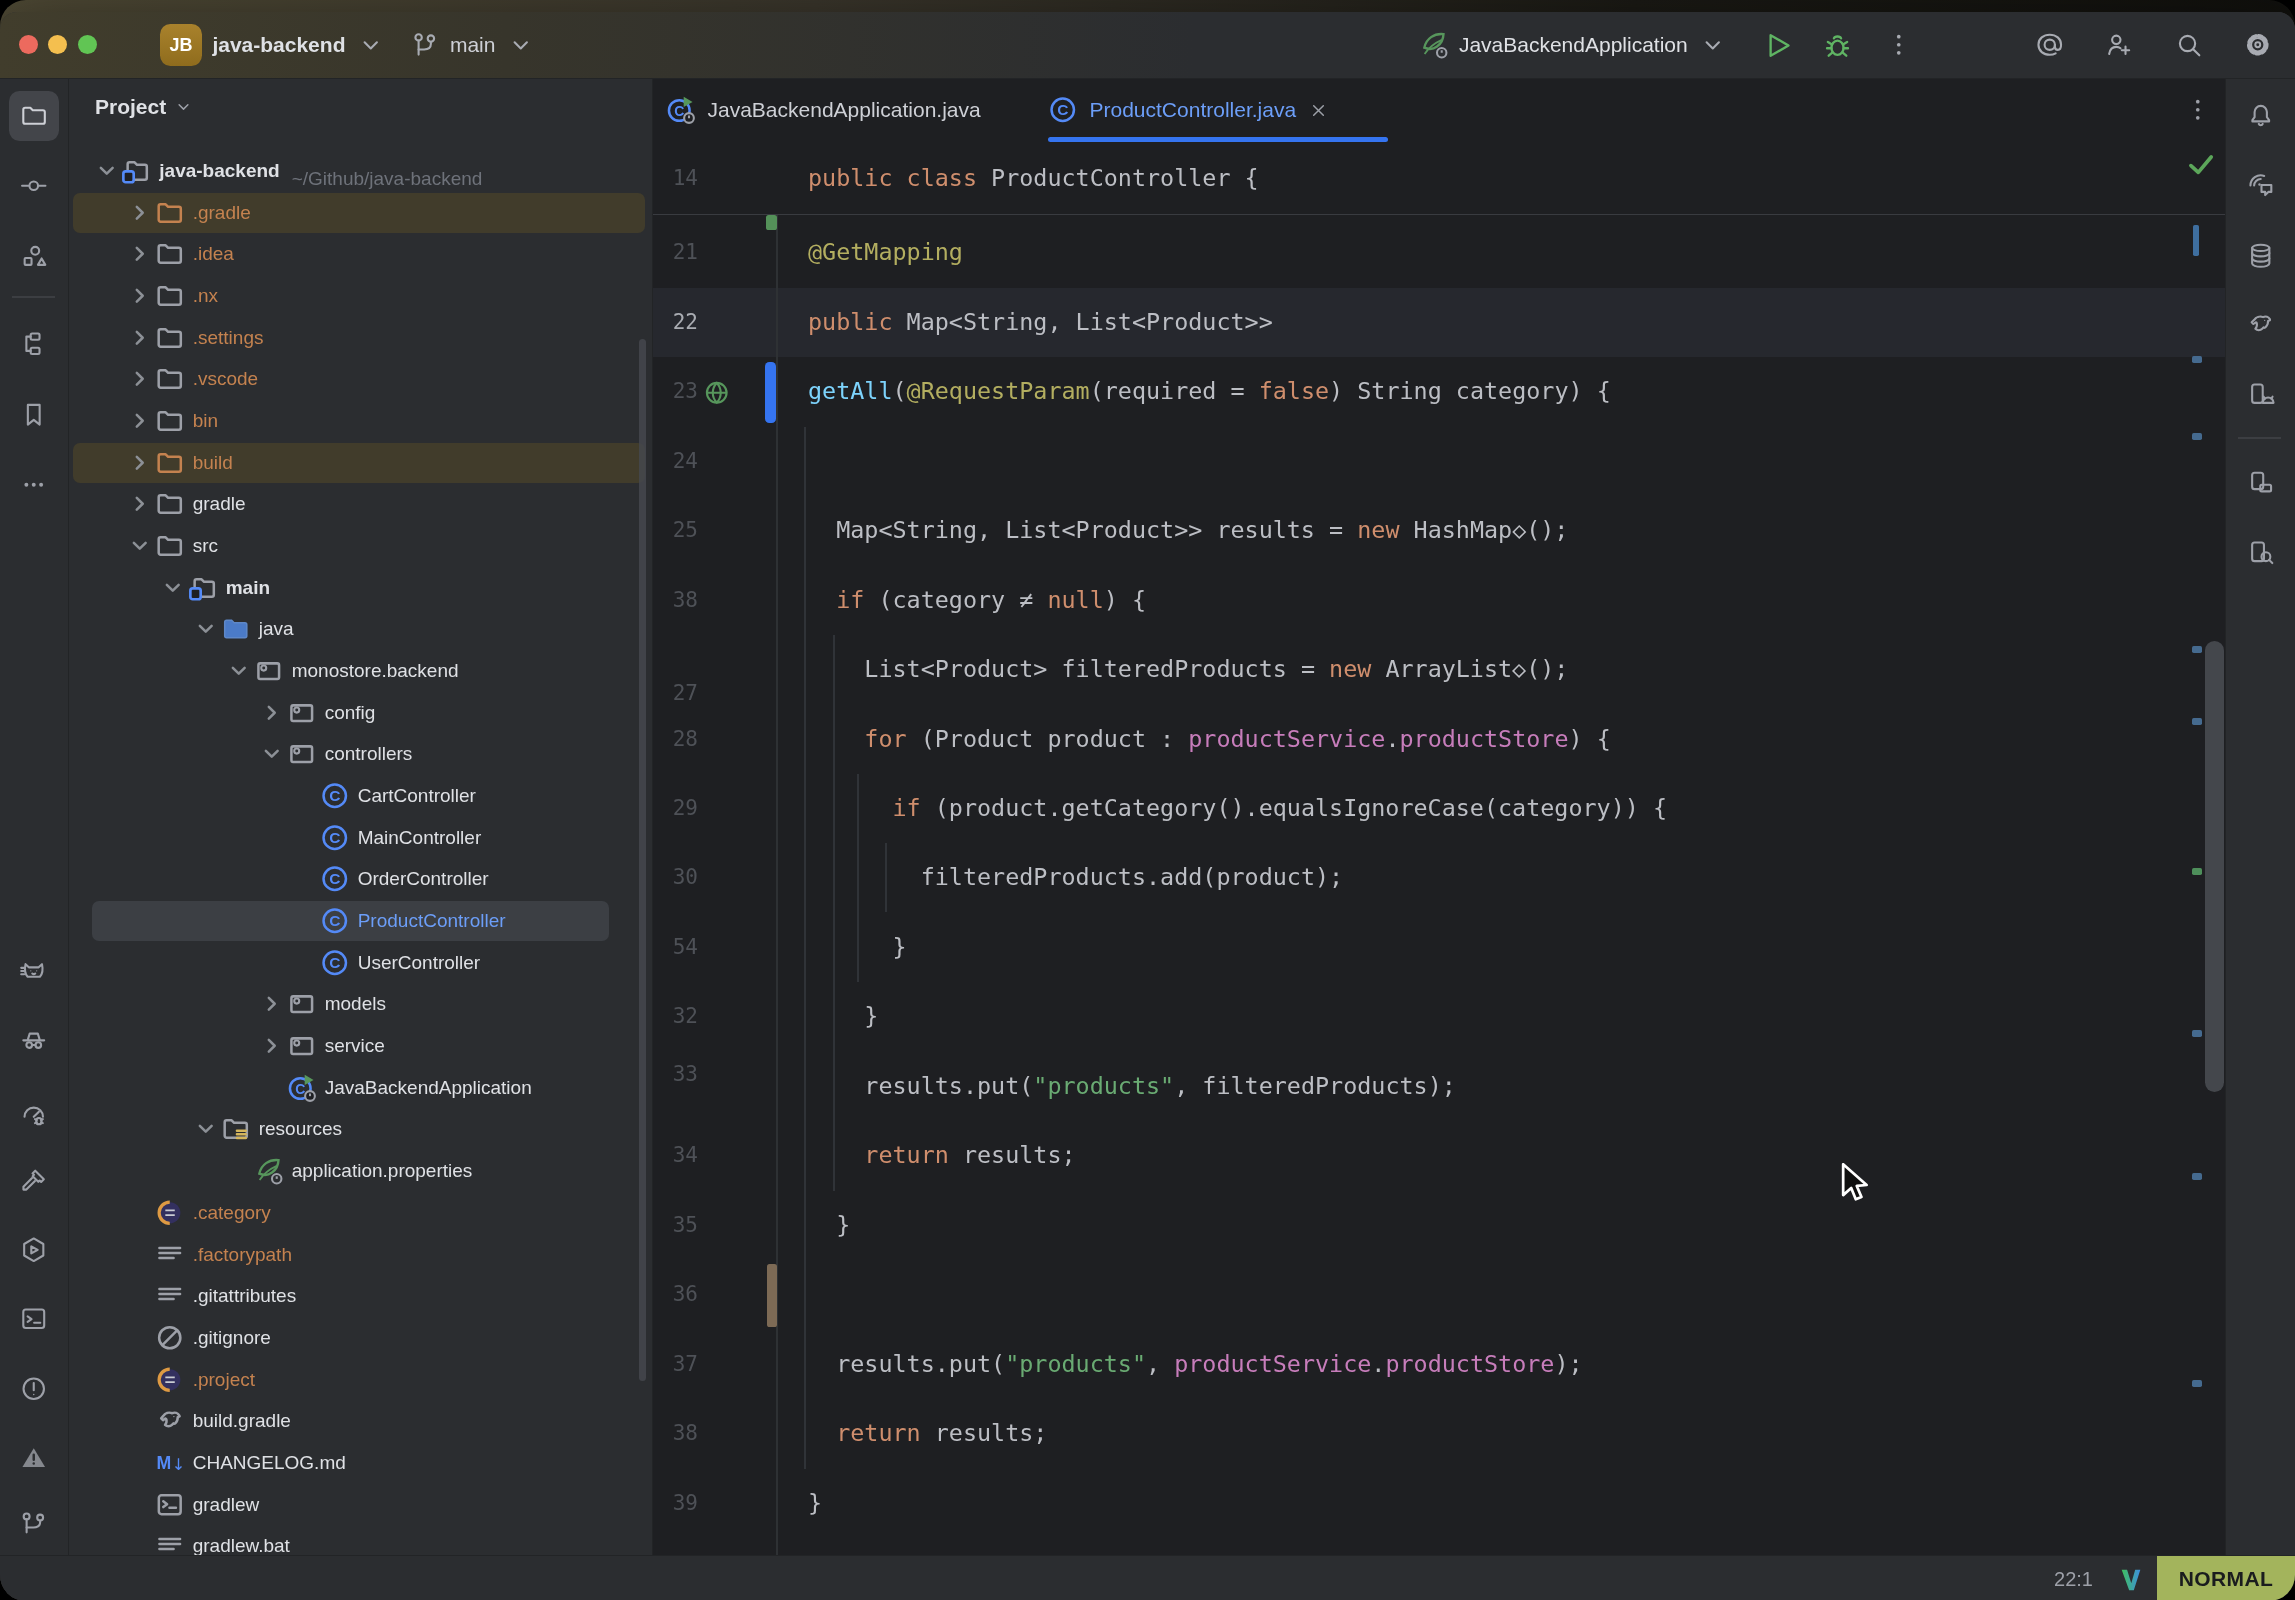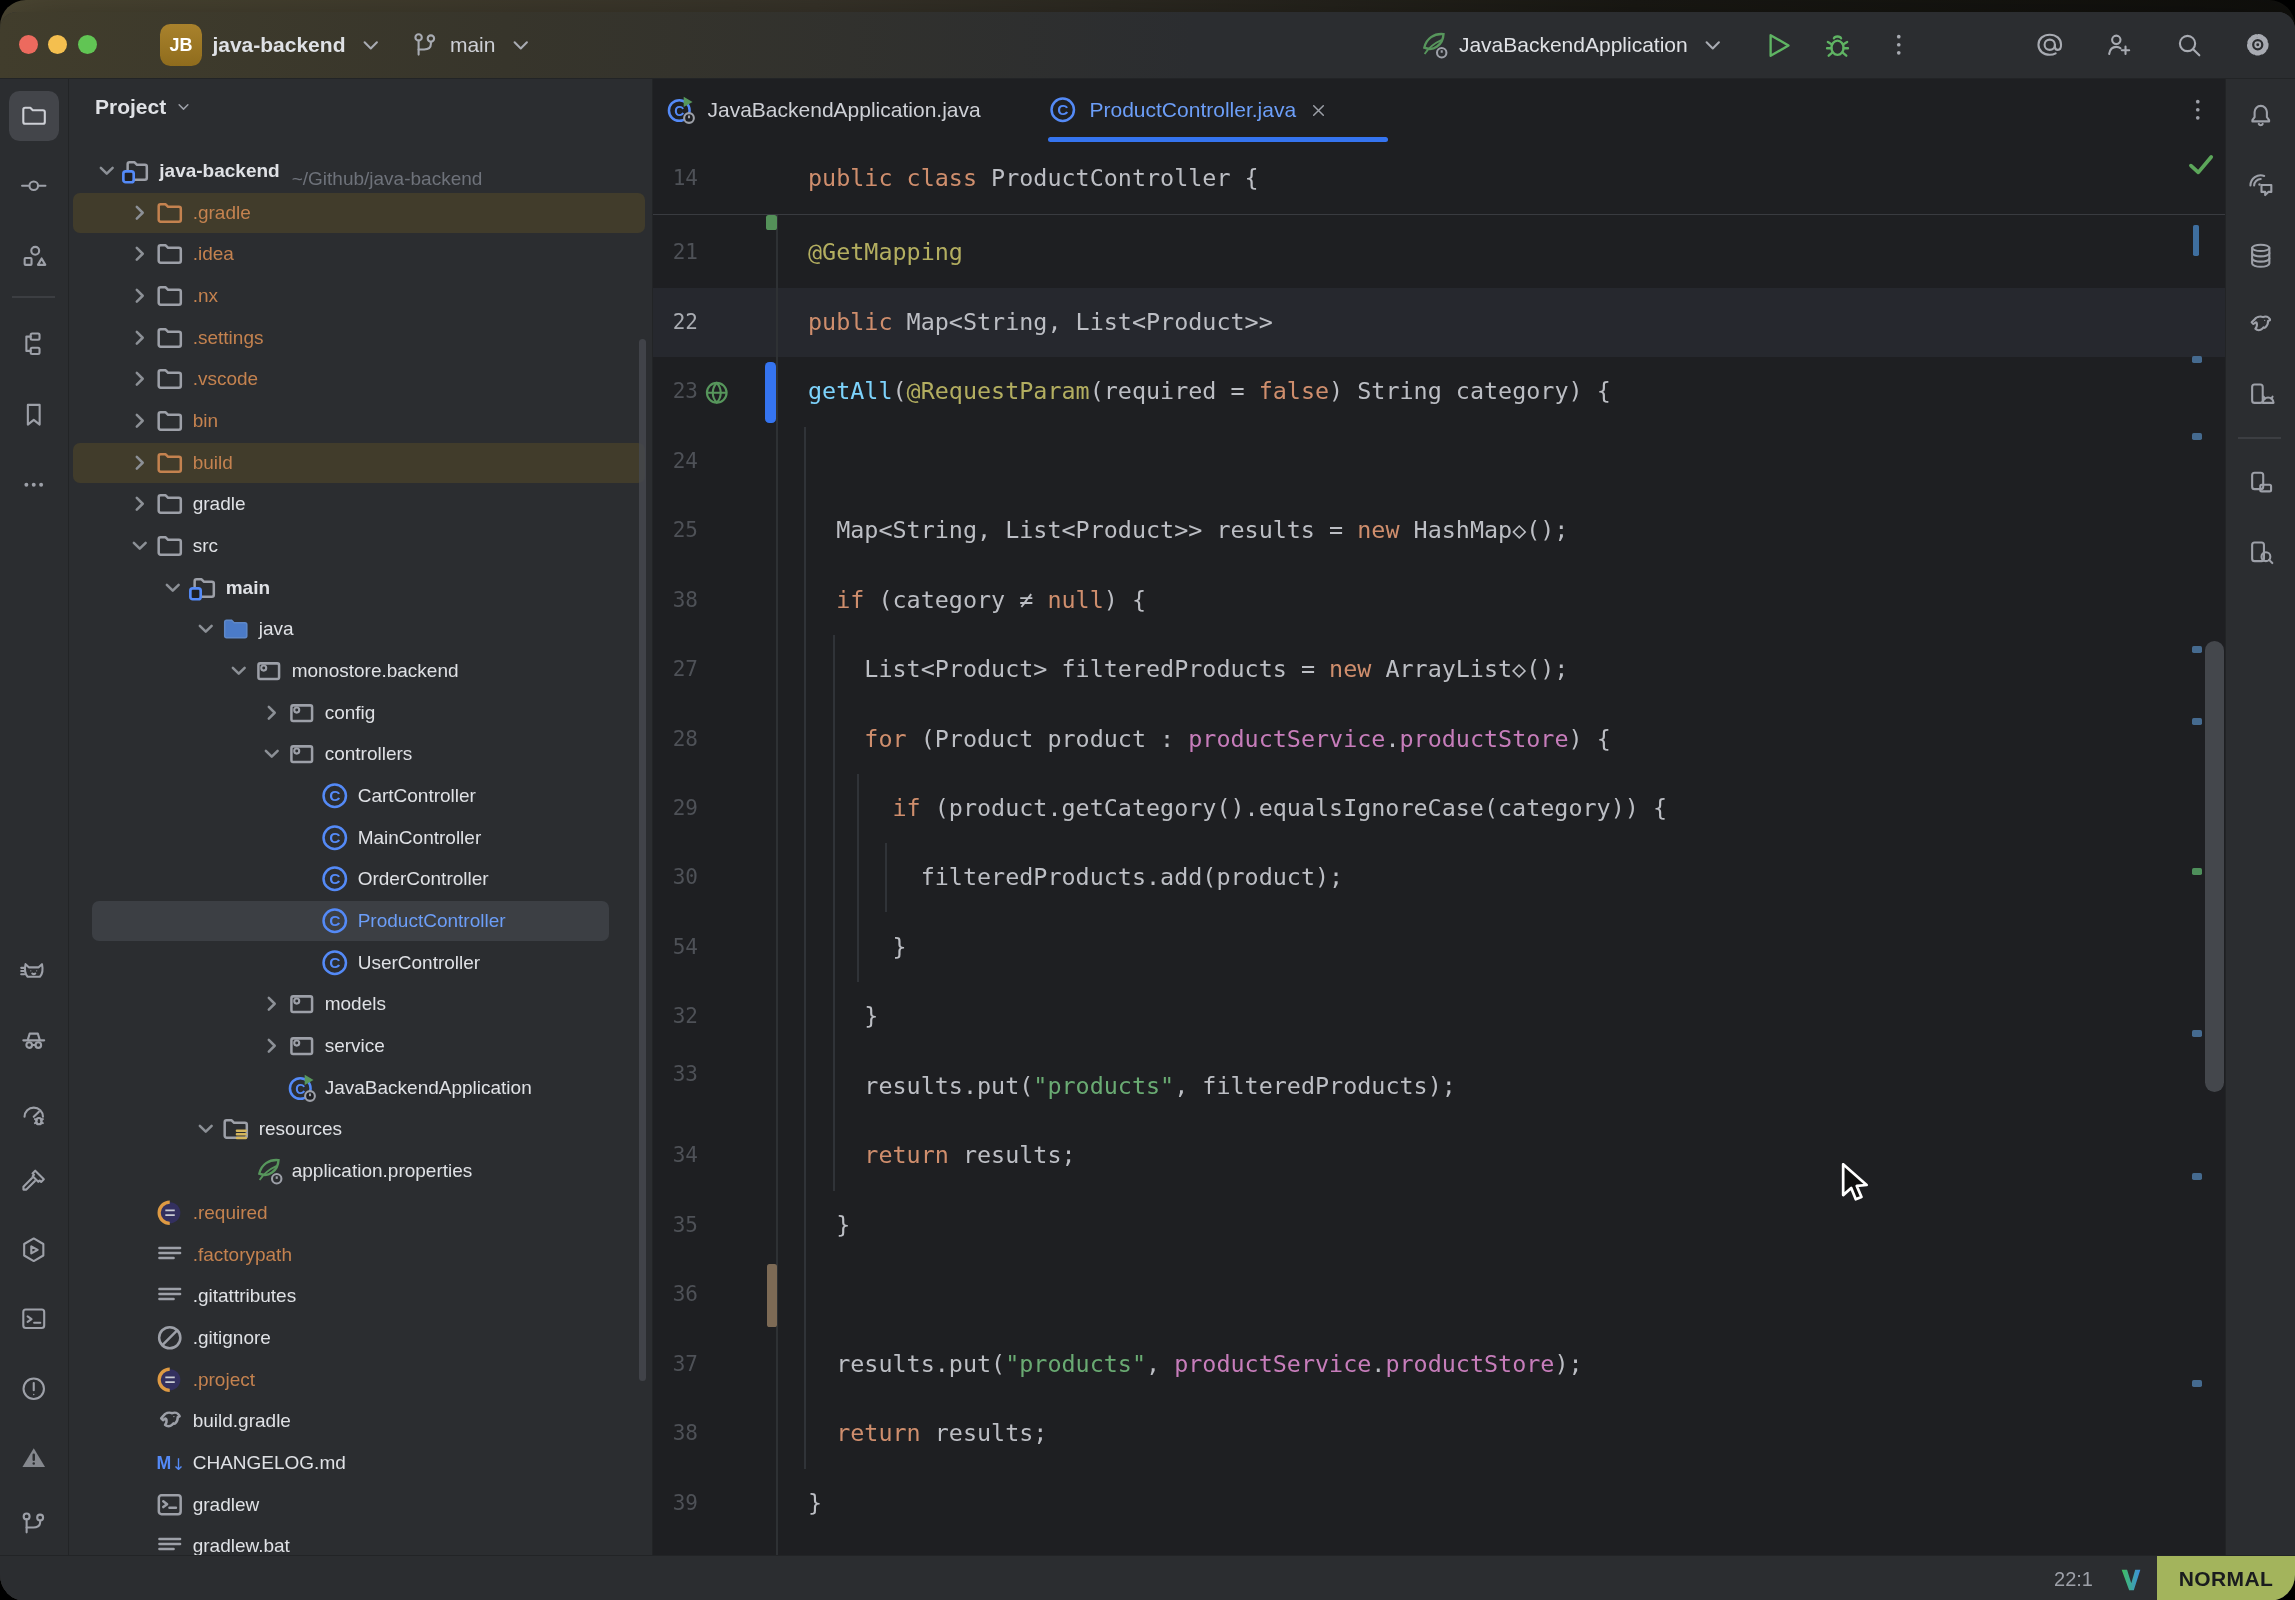--- a/index.html
+++ b/index.html
@@ -692,21 +692,21 @@
             <div class="trow" style="top: 1042px;">
               <div style="width:56px;flex:none"></div>
               <span class="chev"></span>
               <span class="ticon" style="color:#9DA0A8">
                 <svg viewBox="0 0 20 20" style="width:100%;height:100%">
                   <circle cx="10" cy="10" r="7.2" fill="#33305F"></circle>
                   <path d="M10 2.8a7.2 7.2 0 0 0 0 14.4" fill="none" stroke="#DE9A43" stroke-width="2.2"></path>
                   <path d="M7 8.4h6.4M7 11.6h6.4" stroke="#C9CCD3" stroke-width="1.2"></path>
                 </svg>
               </span>
-              <span class="tlabel o ">.required</span>
+              <span class="tlabel o ">.category</span>
             </div>
             <div class="trow" style="top: 1084px;">
               <div style="width:56px;flex:none"></div>
               <span class="chev"></span>
               <span class="ticon" style="color:#9DA0A8">
                 <svg viewBox="0 0 20 20" fill="none" stroke="currentColor" stroke-width="1.7" stroke-linecap="round" stroke-linejoin="round" style="width:100%;height:100%">
                   <path d="M3 5.4h14M3 8.8h14M3 12.2h9.6"></path>
                 </svg>
               </span>
               <span class="tlabel o ">.factorypath</span>
@@ -838,21 +838,21 @@
             <div class="ln bright" style="top:146px">22</div>
             <div class="cl" style="top:146px;padding-left:0ch"><span class="tk-kw">public </span><span class="tk-pl">Map&lt;String, List&lt;Product&gt;&gt;</span></div>
             <div class="ln " style="top:215px">23</div>
             <div class="cl" style="top:215px;padding-left:0ch"><span class="tk-mth">getAll</span><span class="tk-pl">(</span><span class="tk-an">@RequestParam</span><span class="tk-pl">(required = </span><span class="tk-kw">false</span><span class="tk-pl">) String category) {</span></div>
             <div class="ln " style="top:285px">24</div>
             <div class="cl" style="top:285px;padding-left:0ch"></div>
             <div class="ln " style="top:354px">25</div>
             <div class="cl" style="top:354px;padding-left:2ch"><span class="tk-pl">Map&lt;String, List&lt;Product&gt;&gt; results = </span><span class="tk-kw">new</span><span class="tk-pl"> HashMap◇();</span></div>
             <div class="ln " style="top:424px">38</div>
             <div class="cl" style="top:424px;padding-left:2ch"><span class="tk-kw">if</span><span class="tk-pl"> (category ≠ </span><span class="tk-kw">null</span><span class="tk-pl">) {</span></div>
-            <div class="ln " style="top:493px">27</div>
+            <div class="ln " style="top:517px">27</div>
             <div class="cl" style="top:493px;padding-left:4ch"><span class="tk-pl">List&lt;Product&gt; filteredProducts = </span><span class="tk-kw">new</span><span class="tk-pl"> ArrayList◇();</span></div>
             <div class="ln " style="top:563px">28</div>
             <div class="cl" style="top:563px;padding-left:4ch"><span class="tk-kw">for</span><span class="tk-pl"> (Product product : </span><span class="tk-fld">productService</span><span class="tk-pl">.</span><span class="tk-fld">productStore</span><span class="tk-pl">) {</span></div>
             <div class="ln " style="top:632px">29</div>
             <div class="cl" style="top:632px;padding-left:6ch"><span class="tk-kw">if</span><span class="tk-pl"> (product.getCategory().equalsIgnoreCase(category)) {</span></div>
             <div class="ln " style="top:701px">30</div>
             <div class="cl" style="top:701px;padding-left:8ch"><span class="tk-pl">filteredProducts.add(product);</span></div>
             <div class="ln " style="top:771px">54</div>
             <div class="cl" style="top:771px;padding-left:6ch"><span class="tk-pl">}</span></div>
             <div class="ln " style="top:840px">32</div>

